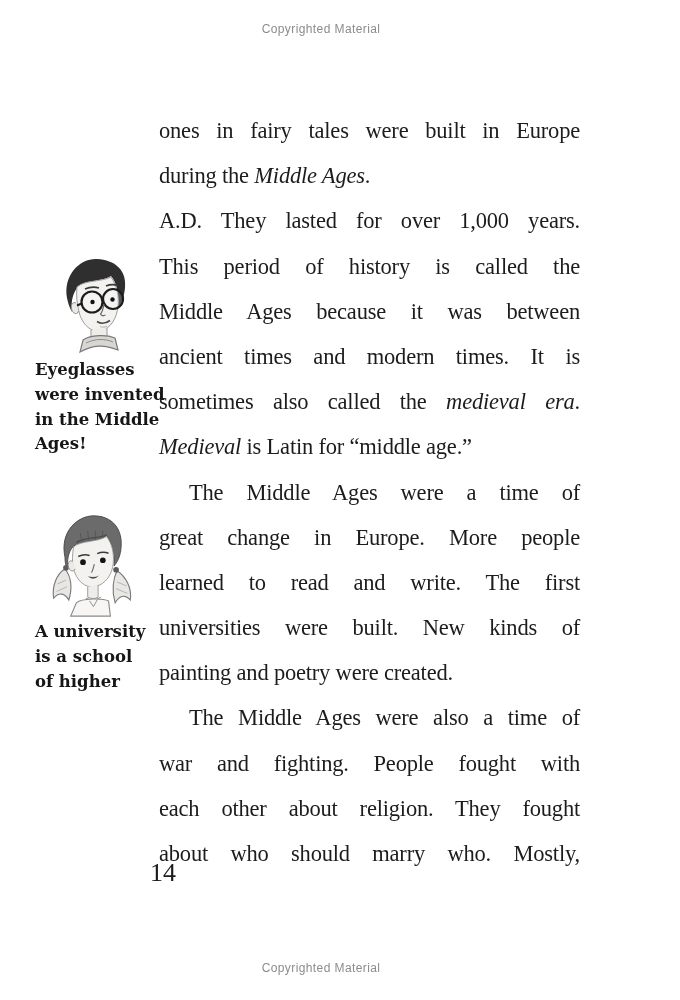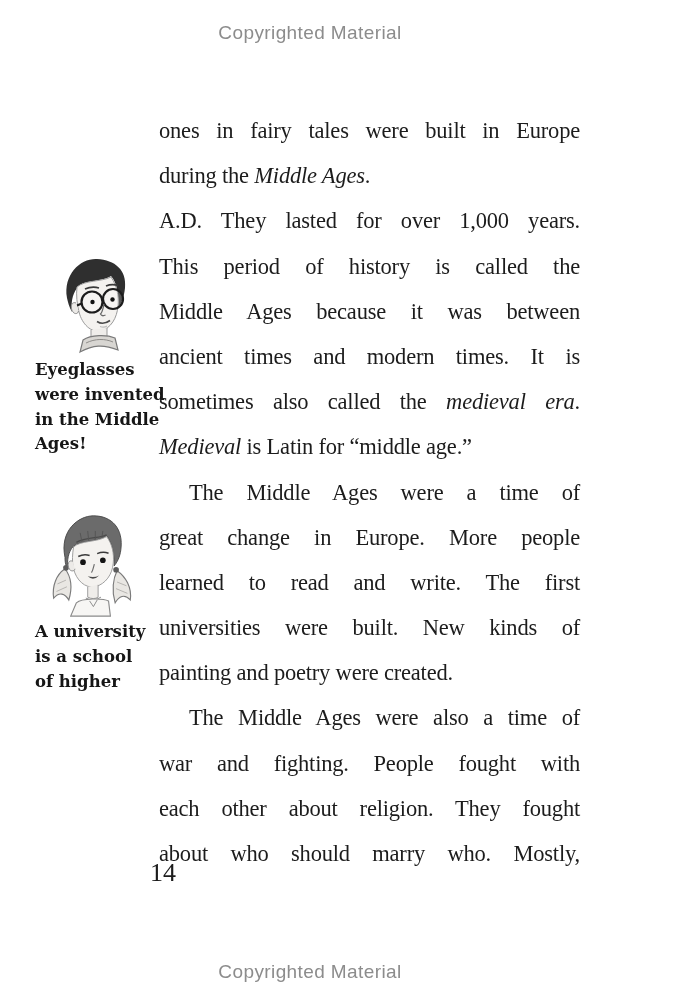--- a/index.html
+++ b/index.html
@@ -8,24 +8,24 @@
     background: #ffffff;
     font-family: "Liberation Serif", serif;
   }
   .page {
     position: relative;
     width: 680px; height: 1000px;
     background: #ffffff;
     overflow: hidden;
   }
   .copyright {
-    position: absolute; left: 4px; width: 612px;
+    position: absolute; left: 15px; width: 612px;
     text-align: center;
     font-family: "Liberation Sans", sans-serif;
-    font-size: 19px; color: #8c8c8c; letter-spacing: 0.4px;
+    font-size: 12px; color: #8c8c8c; letter-spacing: 0.4px;
   }
   .copyright.top { top: 22px; }
   .copyright.bottom { top: 961px; }
 
   
   .text-column {
     position: absolute; left: 159px; top: 104px; width: 421px;
     color: #1c1c1c;
     font-size: 22.5px;
     letter-spacing: -0.2px;

